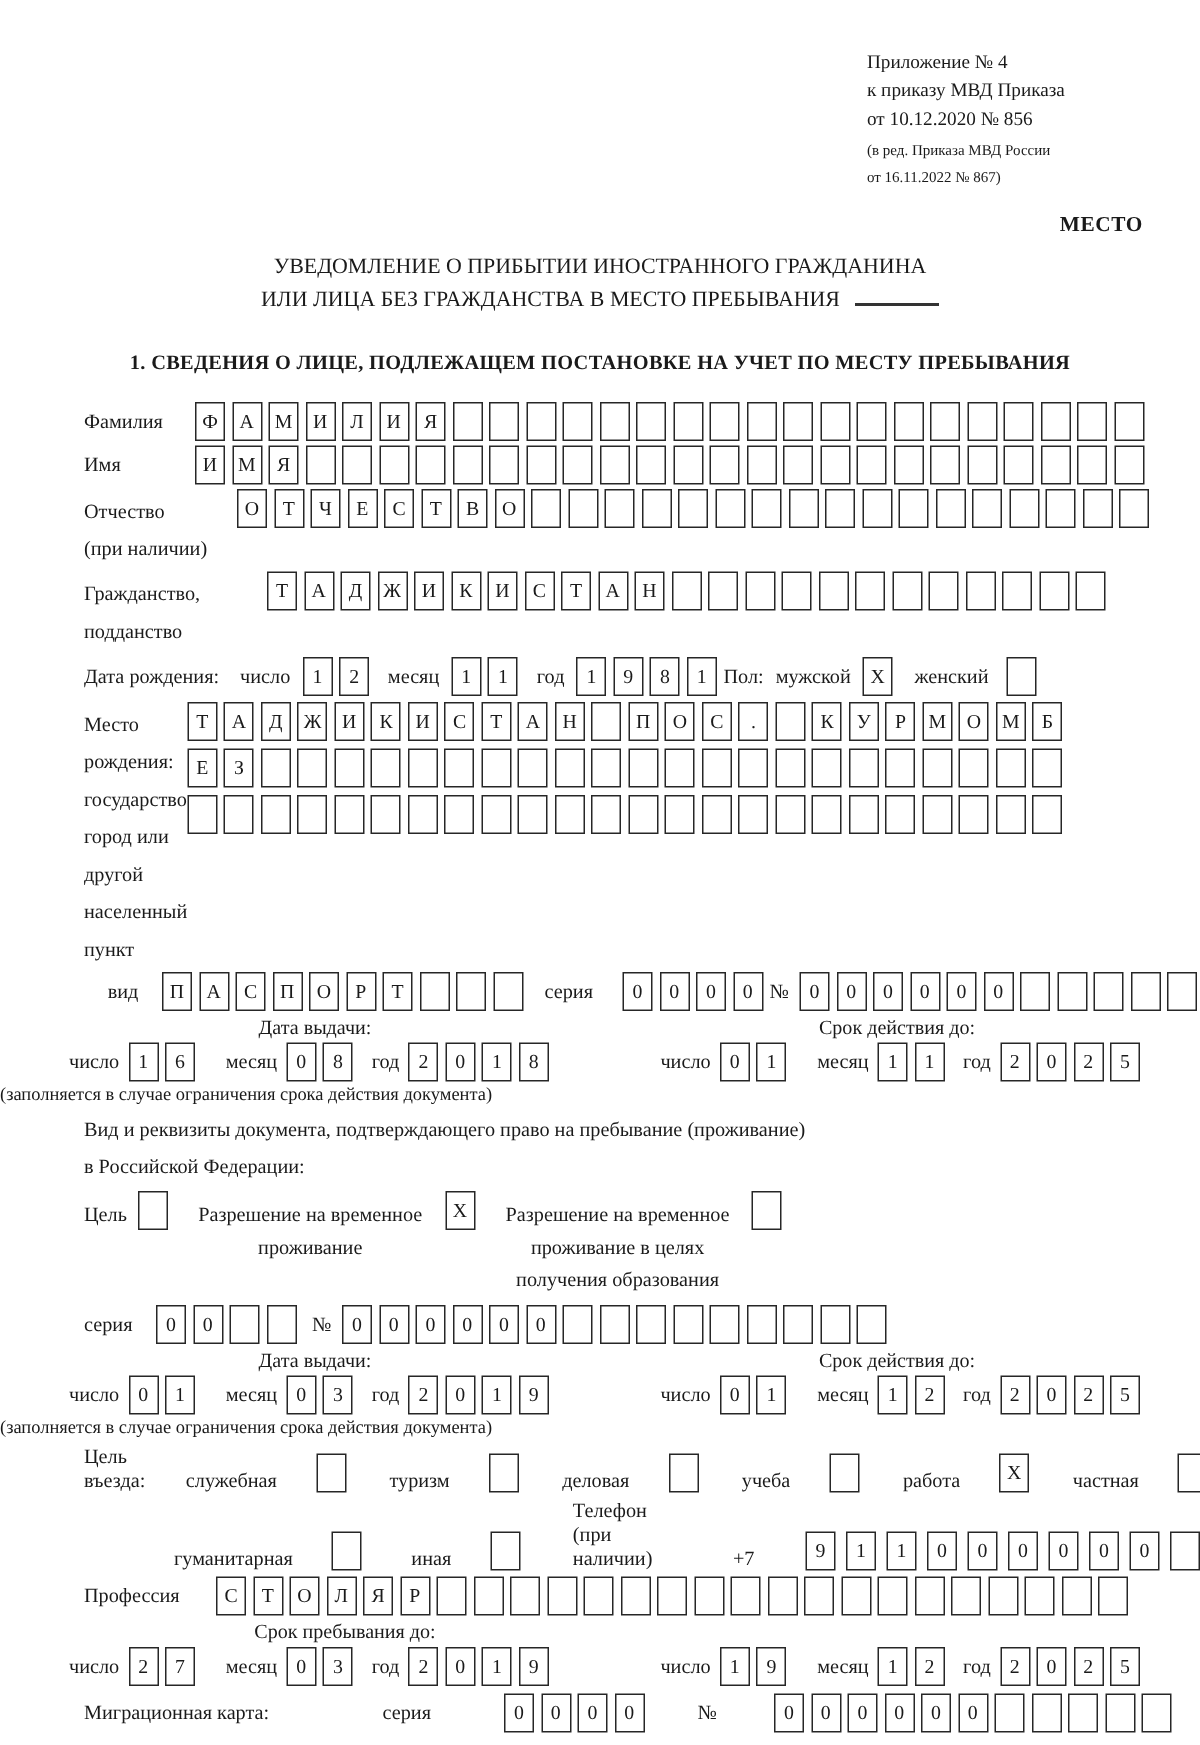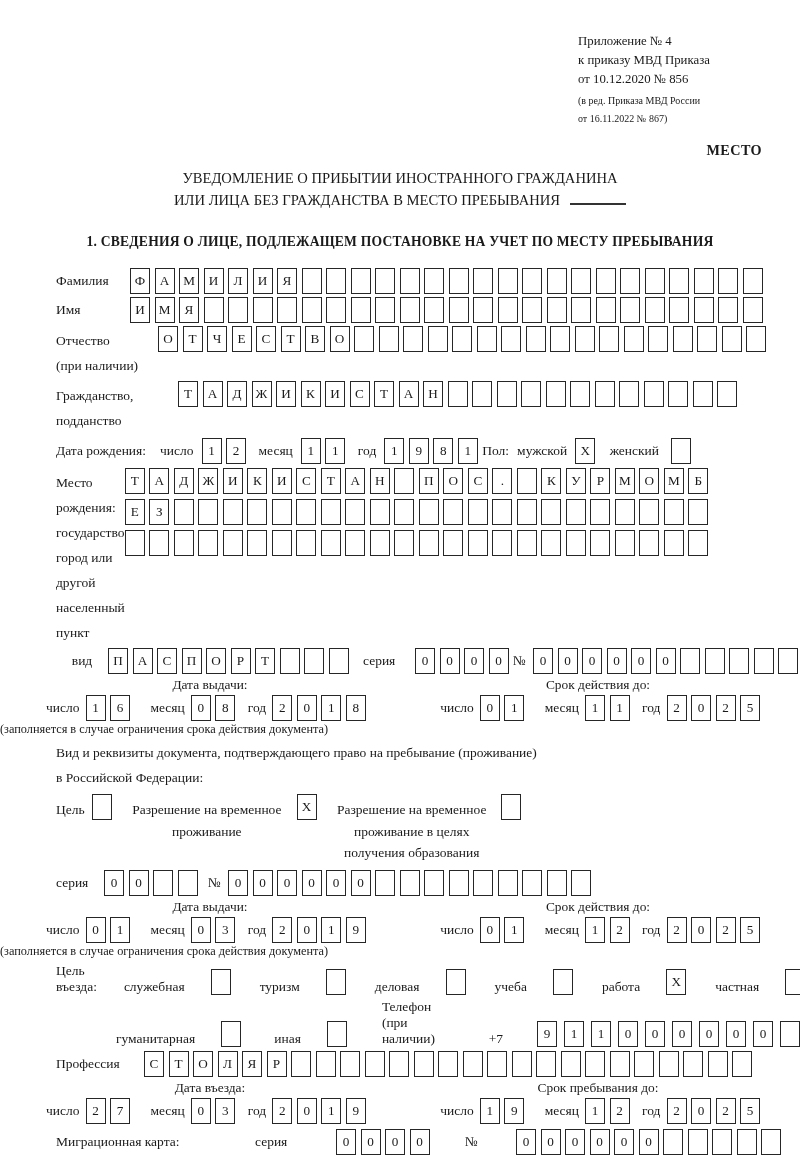--- a/index.html
+++ b/index.html
@@ -588,21 +588,20 @@
         <span class="cell"></span>
         <span class="cell"></span>
         <span class="cell"></span>
         <span class="cell"></span>
         <span class="cell"></span>
         <span class="cell"></span>
       </span>
   </div>
 
   <div class="datehead">
-    <span class="dh1">Дата въезда:</span>
     <span class="dh2">Срок пребывания до:</span>
   </div>
   <div class="daterow">
     <span class="dgroup">
       <span class="dlbl">число</span>
       <span class="cells">
           <span class="cell">2</span>
           <span class="cell">7</span>
         </span>
       <span class="dlbl gap8">месяц</span>

